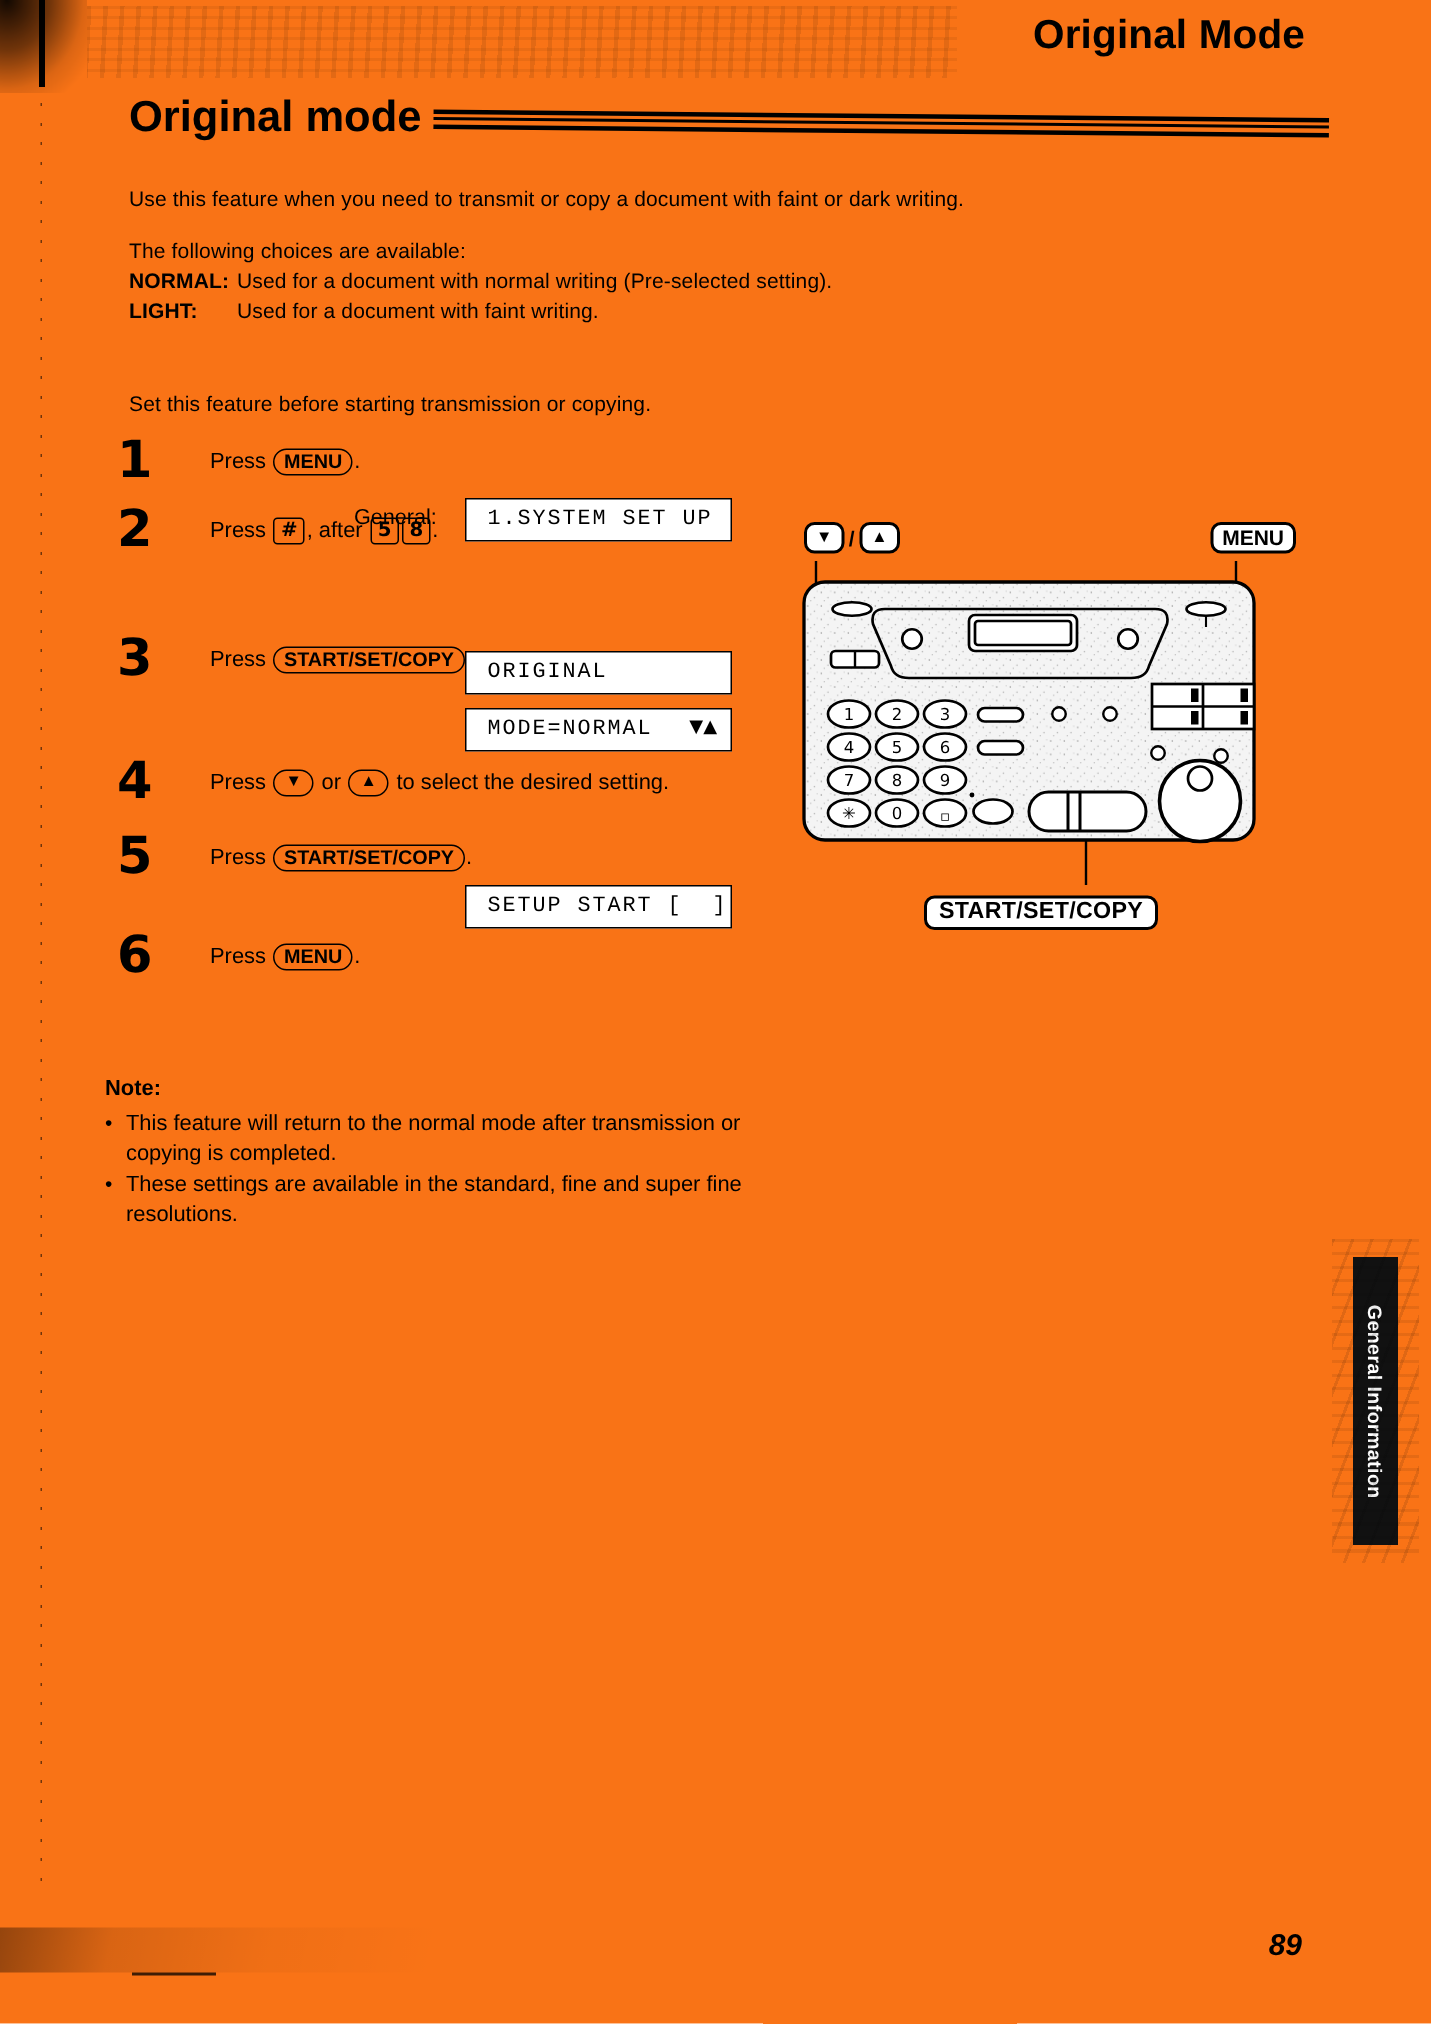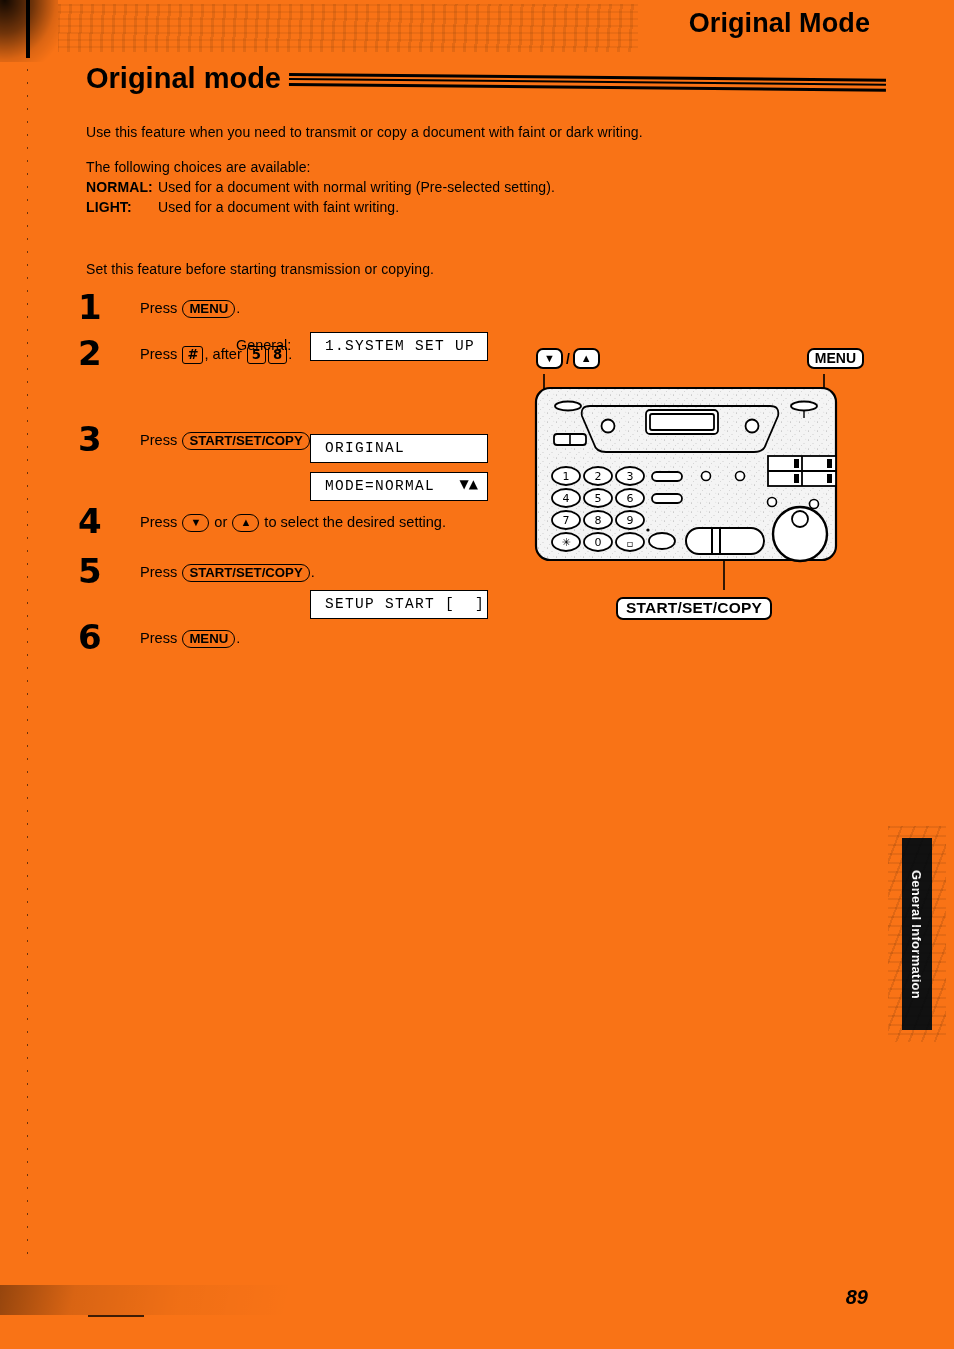--- a/index.html
+++ b/index.html
@@ -428,20 +428,27 @@
 
   <div class="lcd-wrap" style="left:310px; top:472px;">
     <div class="lcd">MODE=NORMAL</div>
     <div class="lcd-arrows">▼▲</div>
   </div>
 
   <div class="lcd-wrap" style="left:310px; top:590px;">
     <div class="lcd">SETUP START [  ]</div>
   </div>
 
+  <div class="note">
+    <div class="note-title">Note:</div>
+    <ul>
+      <li>This feature will return to the normal mode after transmission or copying is completed.</li>
+      <li>These settings are available in the standard, fine and super fine resolutions.</li>
+    </ul>
+  </div>
 
   <div class="diagram">
 
     
     <div class="callout callout-updown">
       <span class="chip sm">▼</span>
       <span>/</span>
       <span class="chip sm">▲</span>
     </div>
 

